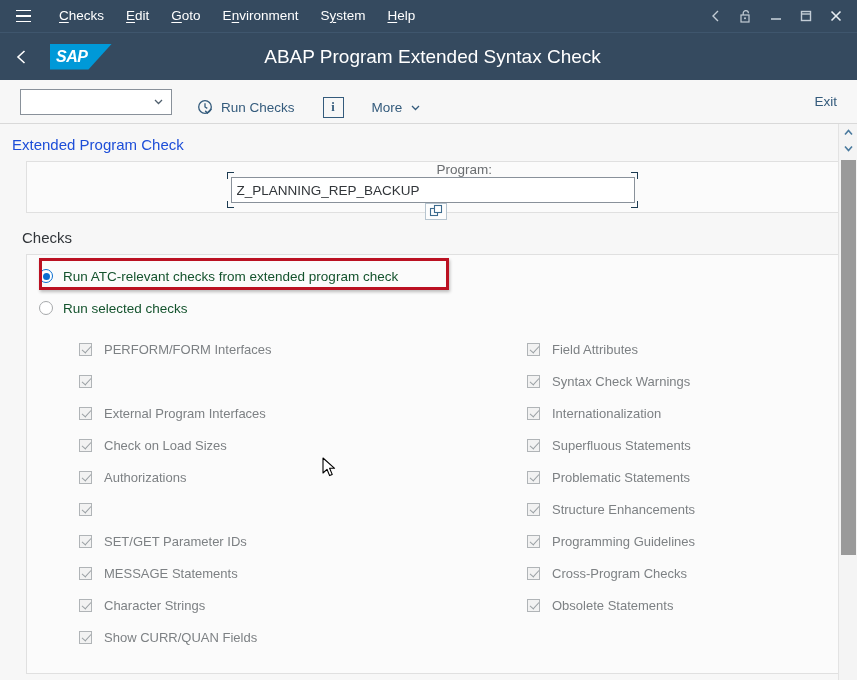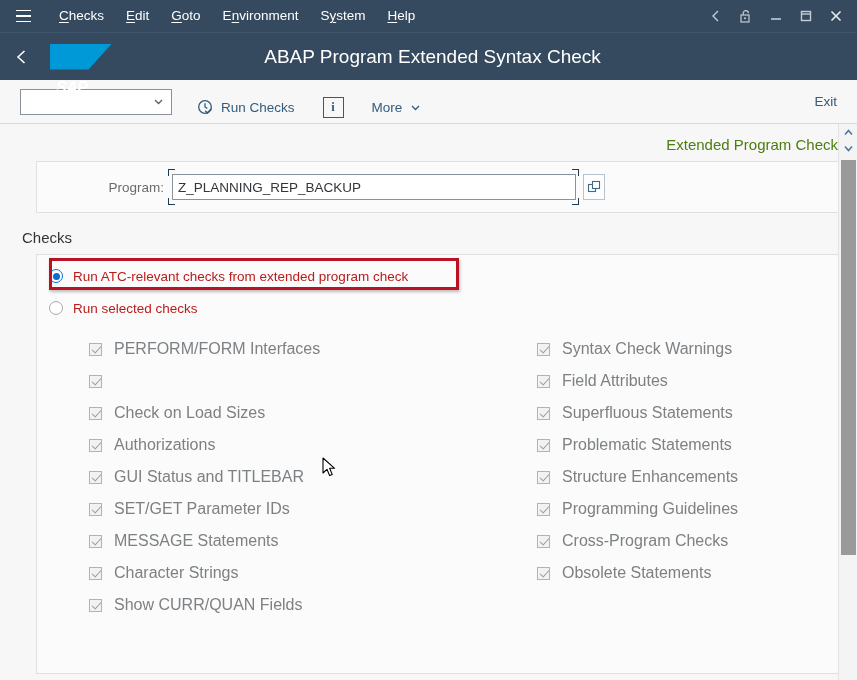--- a/index.html
+++ b/index.html
@@ -78,21 +78,20 @@
   .sap-logo .txt {
     position: absolute;
     left: 6px; top: 50%;
     transform: translateY(-50%);
     color: #ffffff;
     font-size: 16px;
     font-weight: bold;
     font-style: italic;
     letter-spacing: -0.5px;
     font-family: "Liberation Sans", sans-serif;
-    margin-top: 31px;
   }
   .app-title {
     position: absolute;
     left: 8px; right: 0;
     text-align: center;
     color: #ffffff;
     font-size: 19px;
     pointer-events: none;
   }
 
@@ -163,30 +162,30 @@
   }
   .content {
     position: absolute;
     left: 0; top: 0;
     right: 19px; bottom: 13px;
     overflow: hidden;
     background: #f7f7f7;
   }
   .section-title {
     font-size: 15px;
-    color: #4d7c0f;
+    color: #1d4ed8;
     padding: 12px 0 8px 12px;
-    text-align: right;
   }
   .panel {
-    margin: 0 0 0 36px;
+    margin: 0 0 0 26px;
     border: 1px solid #e0e0e0;
     border-right: none;
     background: #fbfbfb;
     padding: 0;
+    flex-direction: column;
   }
   .panel-program {
     height: 52px;
     display: flex;
     align-items: center;
   }
   .field-label {
     width: 135px;
     text-align: right;
     padding-right: 8px;
@@ -241,21 +240,21 @@
     min-height: 420px;
   }
 
   .radio-row {
     display: flex;
     align-items: center;
     height: 26px;
     padding-left: 12px;
     cursor: pointer;
     font-size: 13.5px;
-    color: #b91c1c;
+    color: #14532d;
   }
   .radio-row.r1 { position: relative; }
   .radio {
     width: 14px; height: 14px;
     border-radius: 50%;
     border: 1px solid #6a6d70;
     background: #ffffff;
     display: inline-flex;
     align-items: center; justify-content: center;
     margin-right: 10px;
@@ -289,21 +288,21 @@
   .chk-col {
     position: absolute;
     top: 0;
   }
   .chk-col.left { left: 52px; }
   .chk-col.right { left: 500px; }
   .chk-row {
     display: flex;
     align-items: center;
     height: 32px;
-    font-size: 16px;
+    font-size: 13px;
     color: #7d8184;
     cursor: default;
     white-space: nowrap;
     text-align: center;
   }
   .cbox {
     width: 13px; height: 13px;
     border: 1px solid #b0b4b7;
     background: #f2f2f2;
     margin-right: 12px;
@@ -492,29 +491,32 @@
         <div class="chk-col left" id="col-left">
             <div class="chk-row">
               <span class="cbox"></span>
               <span>PERFORM/FORM Interfaces</span>
             </div>
             <div class="chk-row">
               <span class="cbox"></span>
             </div>
             <div class="chk-row">
               <span class="cbox"></span>
+              <span>External Program Interfaces</span>
+            </div>
+            <div class="chk-row">
+              <span class="cbox"></span>
               <span>Check on Load Sizes</span>
             </div>
             <div class="chk-row">
               <span class="cbox"></span>
               <span>Authorizations</span>
             </div>
             <div class="chk-row">
               <span class="cbox"></span>
-              <span>GUI Status and TITLEBAR</span>
             </div>
             <div class="chk-row">
               <span class="cbox"></span>
               <span>SET/GET Parameter IDs</span>
             </div>
             <div class="chk-row">
               <span class="cbox"></span>
               <span>MESSAGE Statements</span>
             </div>
             <div class="chk-row">
@@ -522,25 +524,29 @@
               <span>Character Strings</span>
             </div>
             <div class="chk-row">
               <span class="cbox"></span>
               <span>Show CURR/QUAN Fields</span>
             </div>
           </div>
         <div class="chk-col right" id="col-right">
             <div class="chk-row">
               <span class="cbox"></span>
+              <span>Field Attributes</span>
+            </div>
+            <div class="chk-row">
+              <span class="cbox"></span>
               <span>Syntax Check Warnings</span>
             </div>
             <div class="chk-row">
               <span class="cbox"></span>
-              <span>Field Attributes</span>
+              <span>Internationalization</span>
             </div>
             <div class="chk-row">
               <span class="cbox"></span>
               <span>Superfluous Statements</span>
             </div>
             <div class="chk-row">
               <span class="cbox"></span>
               <span>Problematic Statements</span>
             </div>
             <div class="chk-row">

